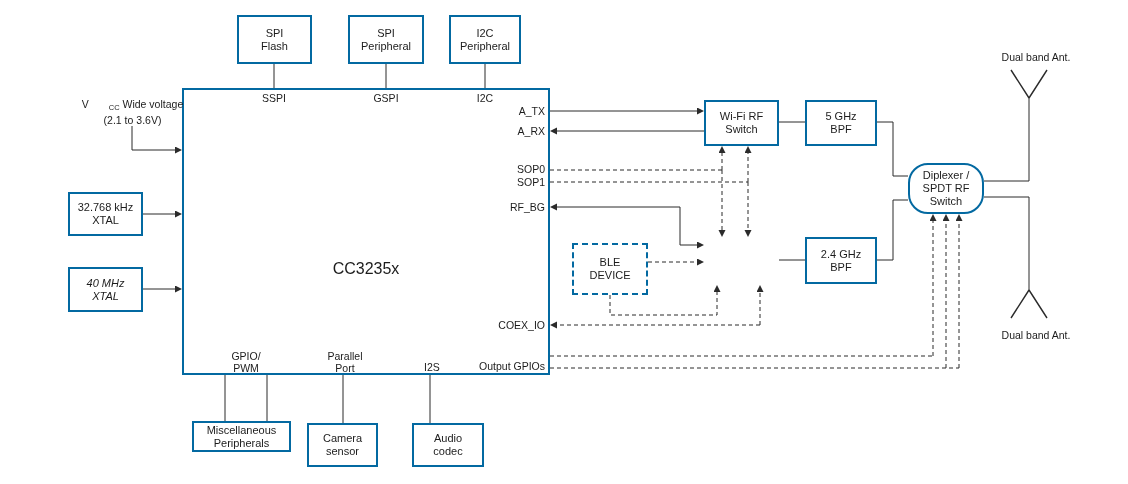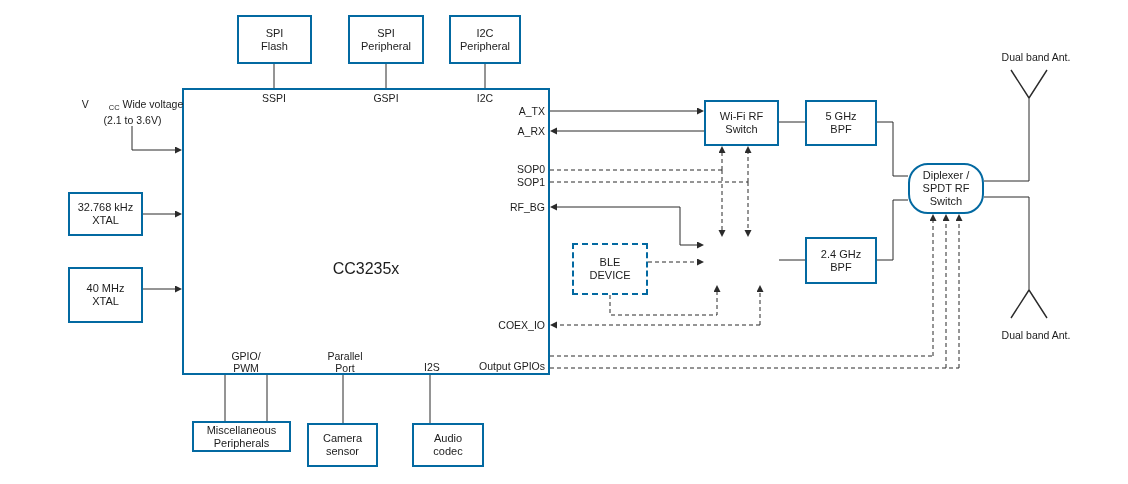--- a/index.html
+++ b/index.html
@@ -132,21 +132,21 @@
   <div class="lbl c" style="left:216px; top:350px; width:60px;">GPIO/
 PWM</div>
   <div class="lbl c" style="left:315px; top:350px; width:60px;">Parallel
 Port</div>
   <div class="lbl c" style="left:412px; top:361px; width:40px;">I2S</div>
 
   <div class="lbl c" style="left:70px; top:98px; width:125px;"><div style="white-space:normal;"><span>V</span><span class="sub">CC</span> <span>Wide voltage</span></div><div>(2.1 to 3.6V)</div></div>
 
   <div class="box" style="left:68px; top:192px; width:75px; height:44px;">32.768 kHz
 XTAL</div>
-  <div class="box" style="left:68px; top:267px; width:75px; height:56px;">40 MHz
+  <div class="box" style="left:68px; top:267px; width:75px; height:45px;font-style:italic;">40 MHz
 XTAL</div>
 
   <div class="box" style="left:192px; top:421px; width:99px; height:31px;">Miscellaneous
 Peripherals</div>
   <div class="box" style="left:307px; top:423px; width:71px; height:44px;">Camera
 sensor</div>
   <div class="box" style="left:412px; top:423px; width:72px; height:44px;">Audio
 codec</div>
 
   <div class="box" style="left:704px; top:100px; width:75px; height:46px;">Wi-Fi RF

